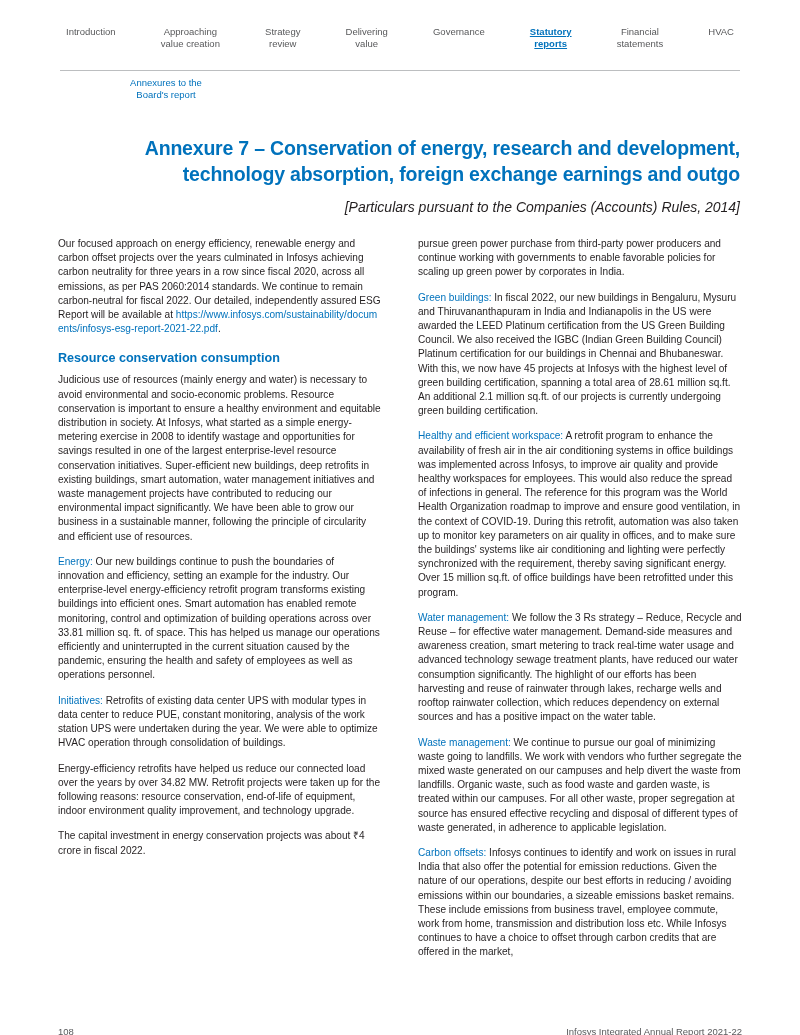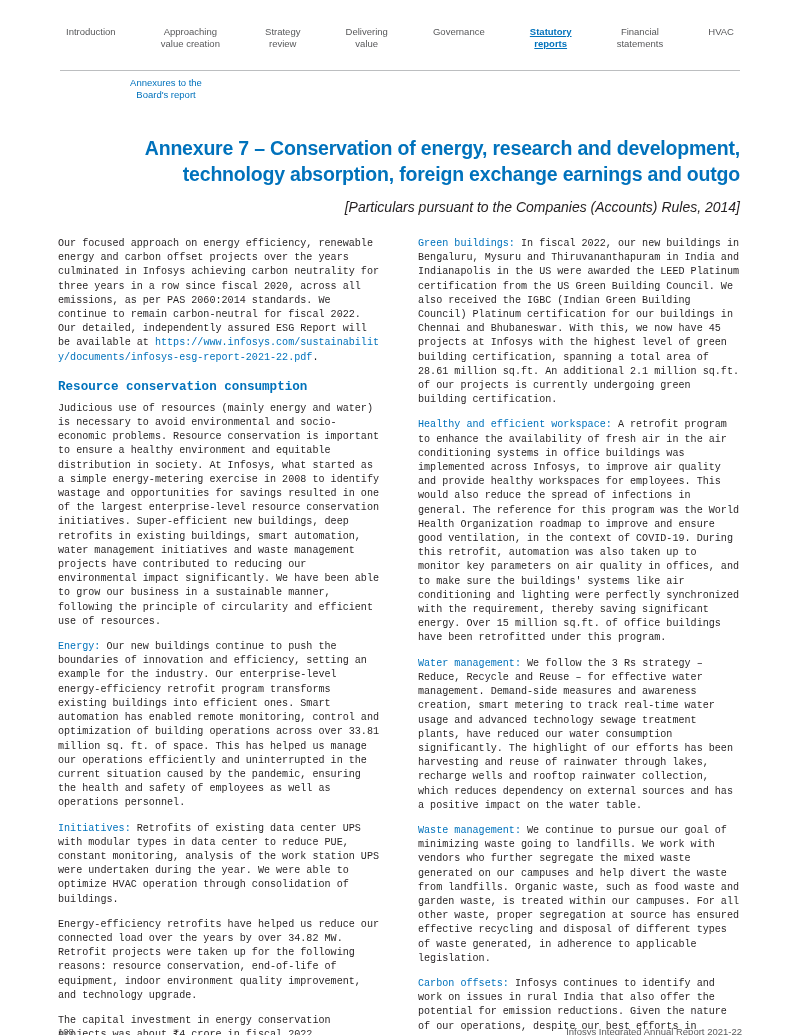--- a/index.html
+++ b/index.html
@@ -76,21 +76,20 @@
     font-style: italic;
     color: #231f20;
   }
 
   
   .columns {
     margin: 22px 58px 0 58px;
     display: flex;
     gap: 36px;
     height: 760px;
-    font-family: Liberation Mono, monospace;
   }
   .col {
     width: 330px;
     font-size: 10.1px;
     line-height: 14.2px;
     color: #231f20;
   }
   .col p {
     margin: 0 0 11px 0;
     text-align: left;
@@ -169,20 +168,21 @@
 
       <p><span class="lead">Initiatives:</span><span> Retrofits of existing data center UPS with modular types in data center to reduce PUE, constant monitoring, analysis of the work station UPS were undertaken during the year. We were able to optimize HVAC operation through consolidation of buildings.</span></p>
 
       <p>Energy-efficiency retrofits have helped us reduce our connected load over the years by over 34.82 MW. Retrofit projects were taken up for the following reasons: resource conservation, end-of-life of equipment, indoor environment quality improvement, and technology upgrade.</p>
 
       <p>The capital investment in energy conservation projects was about ₹4 crore in fiscal 2022.</p>
 
     </div>
 
     <div class="col">
+      <p>pursue green power purchase from third-party power producers and continue working with governments to enable favorable policies for scaling up green power by corporates in India.</p>
 
       <p><span class="lead">Green buildings:</span><span> In fiscal 2022, our new buildings in Bengaluru, Mysuru and Thiruvananthapuram in India and Indianapolis in the US were awarded the LEED Platinum certification from the US Green Building Council. We also received the IGBC (Indian Green Building Council) Platinum certification for our buildings in Chennai and Bhubaneswar. With this, we now have 45 projects at Infosys with the highest level of green building certification, spanning a total area of 28.61 million sq.ft. An additional 2.1 million sq.ft. of our projects is currently undergoing green building certification.</span></p>
 
       <p><span class="lead">Healthy and efficient workspace:</span><span> A retrofit program to enhance the availability of fresh air in the air conditioning systems in office buildings was implemented across Infosys, to improve air quality and provide healthy workspaces for employees. This would also reduce the spread of infections in general. The reference for this program was the World Health Organization roadmap to improve and ensure good ventilation, in the context of COVID-19. During this retrofit, automation was also taken up to monitor key parameters on air quality in offices, and to make sure the buildings' systems like air conditioning and lighting were perfectly synchronized with the requirement, thereby saving significant energy. Over 15 million sq.ft. of office buildings have been retrofitted under this program.</span></p>
 
       <p><span class="lead">Water management:</span><span> We follow the 3 Rs strategy – Reduce, Recycle and Reuse – for effective water management. Demand-side measures and awareness creation, smart metering to track real-time water usage and advanced technology sewage treatment plants, have reduced our water consumption significantly. The highlight of our efforts has been harvesting and reuse of rainwater through lakes, recharge wells and rooftop rainwater collection, which reduces dependency on external sources and has a positive impact on the water table.</span></p>
 
       <p><span class="lead">Waste management:</span><span> We continue to pursue our goal of minimizing waste going to landfills. We work with vendors who further segregate the mixed waste generated on our campuses and help divert the waste from landfills. Organic waste, such as food waste and garden waste, is treated within our campuses. For all other waste, proper segregation at source has ensured effective recycling and disposal of different types of waste generated, in adherence to applicable legislation.</span></p>
 
       <p><span class="lead">Carbon offsets:</span><span> Infosys continues to identify and work on issues in rural India that also offer the potential for emission reductions. Given the nature of our operations, despite our best efforts in reducing / avoiding emissions within our boundaries, a sizeable emissions basket remains. These include emissions from business travel, employee commute, work from home, transmission and distribution loss etc. While Infosys continues to have a choice to offset through carbon credits that are offered in the market,</span></p>

